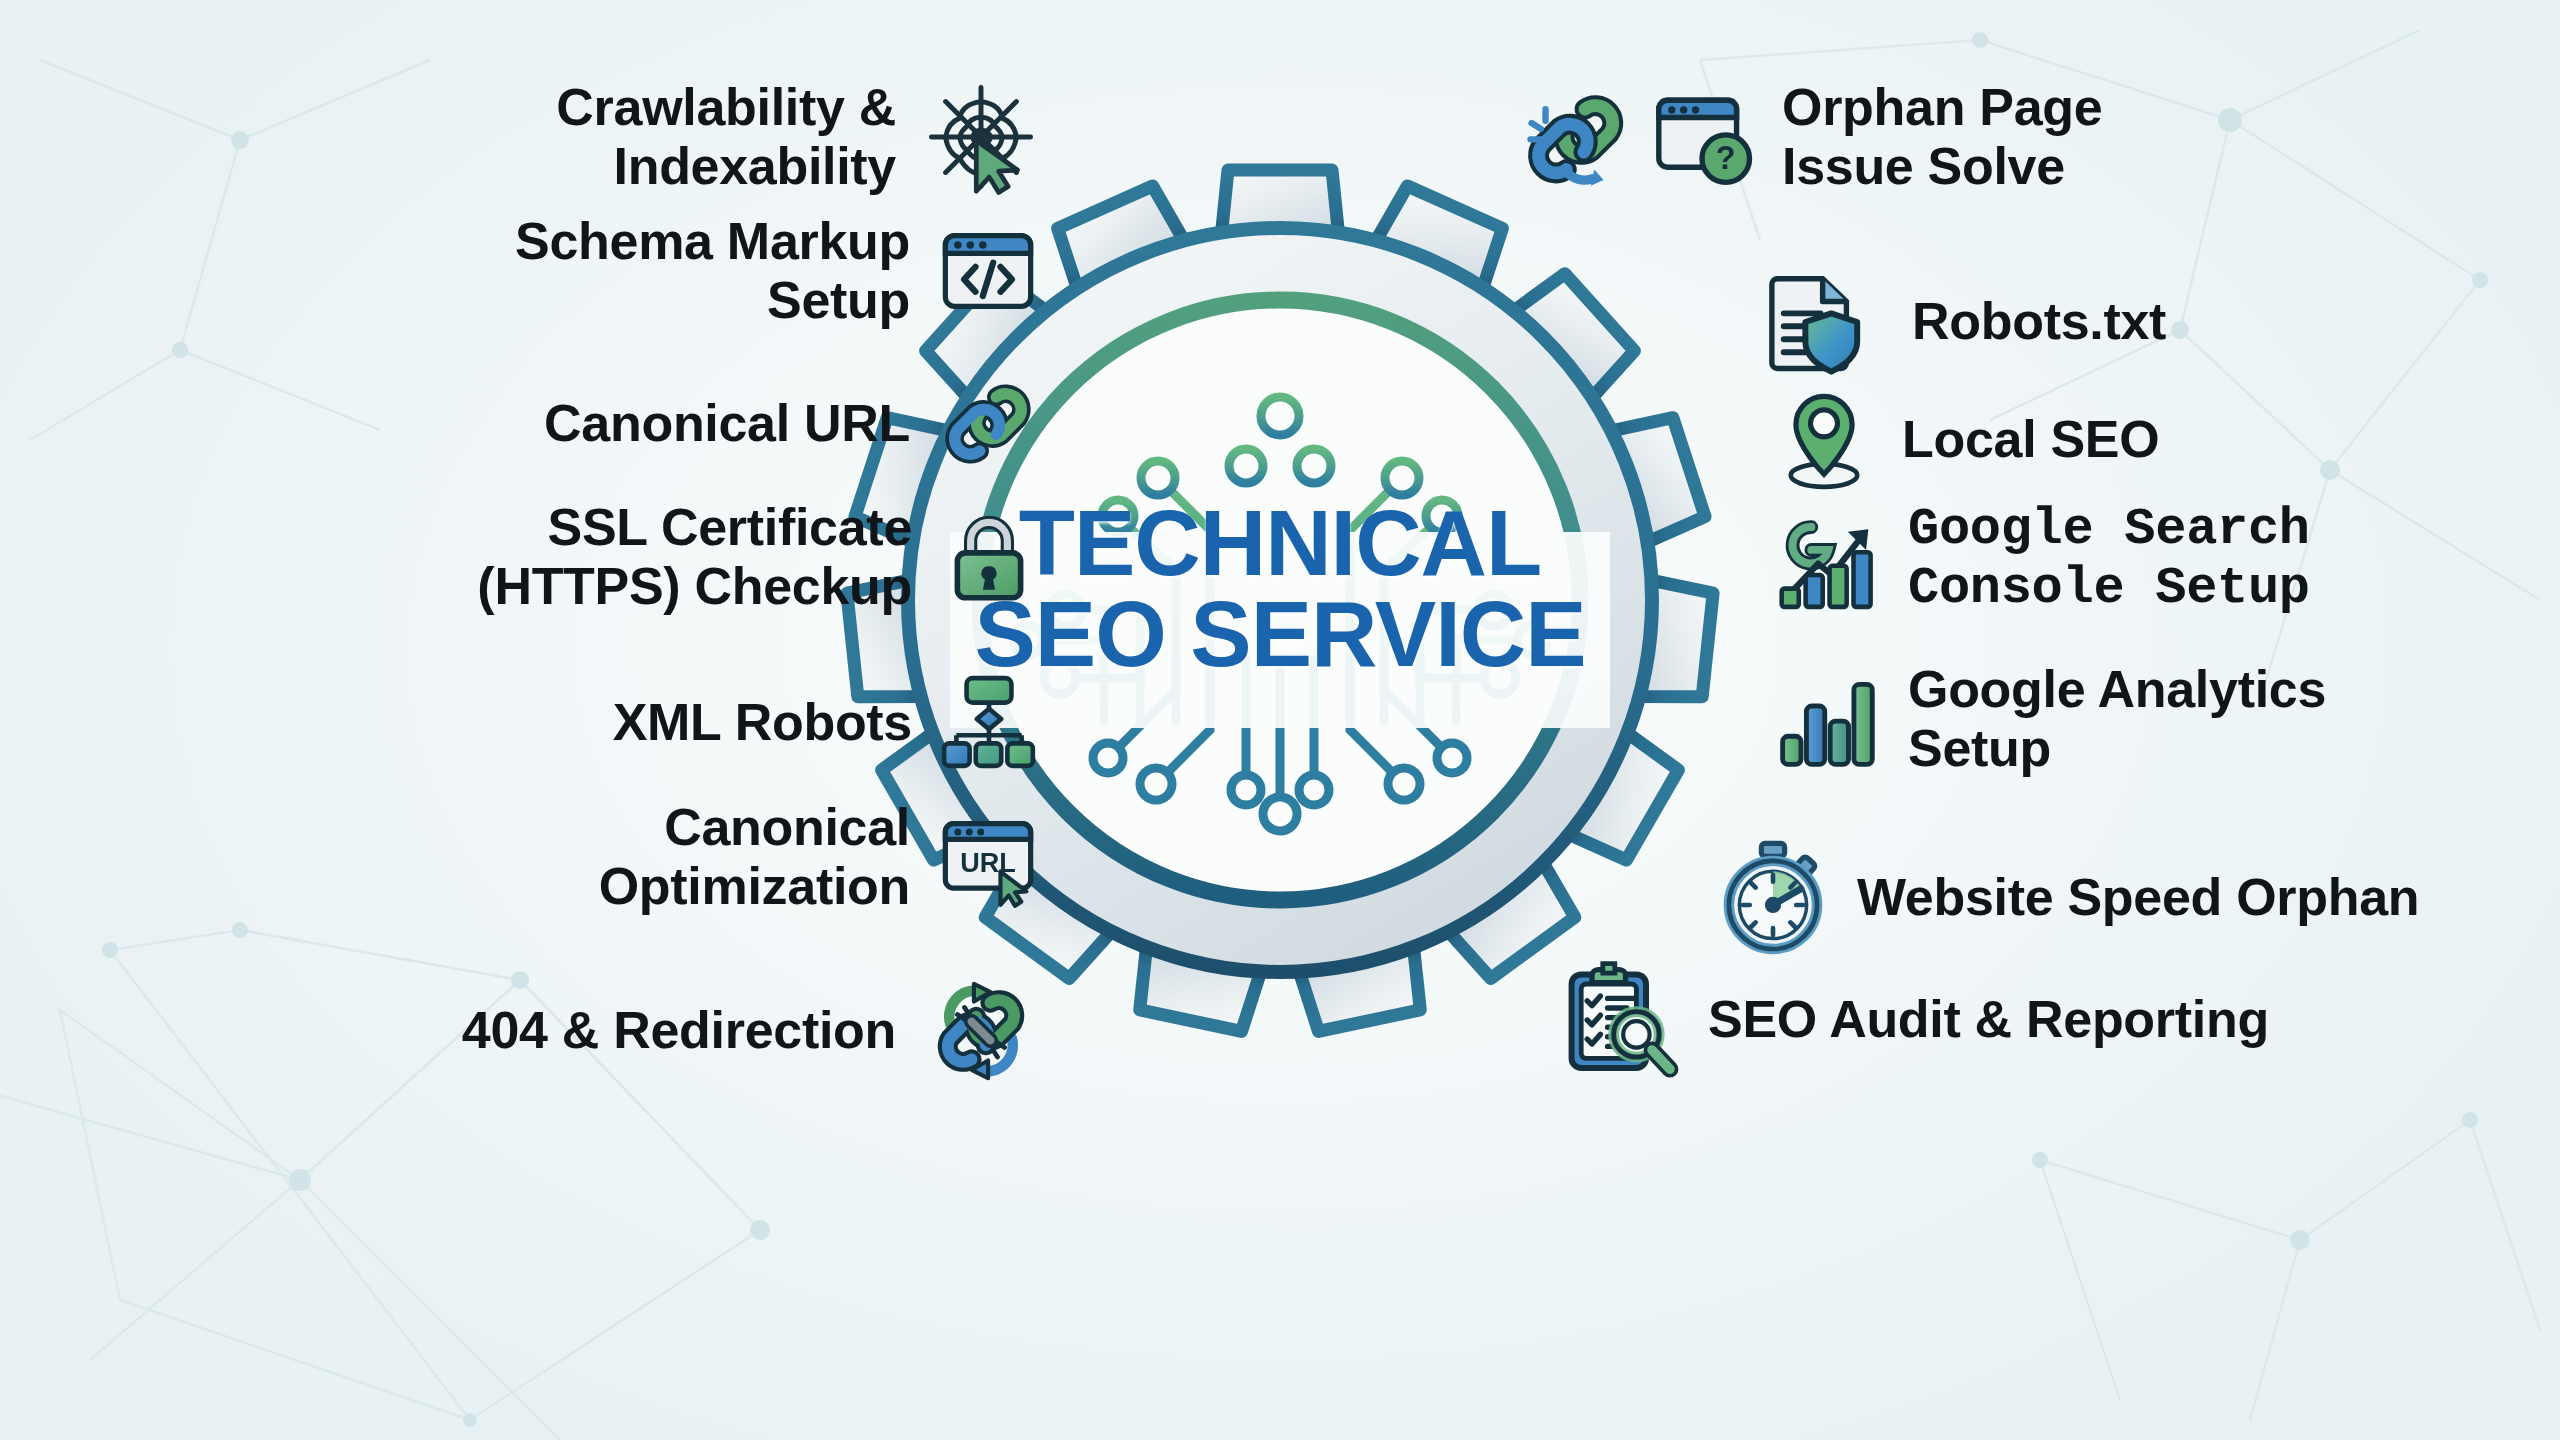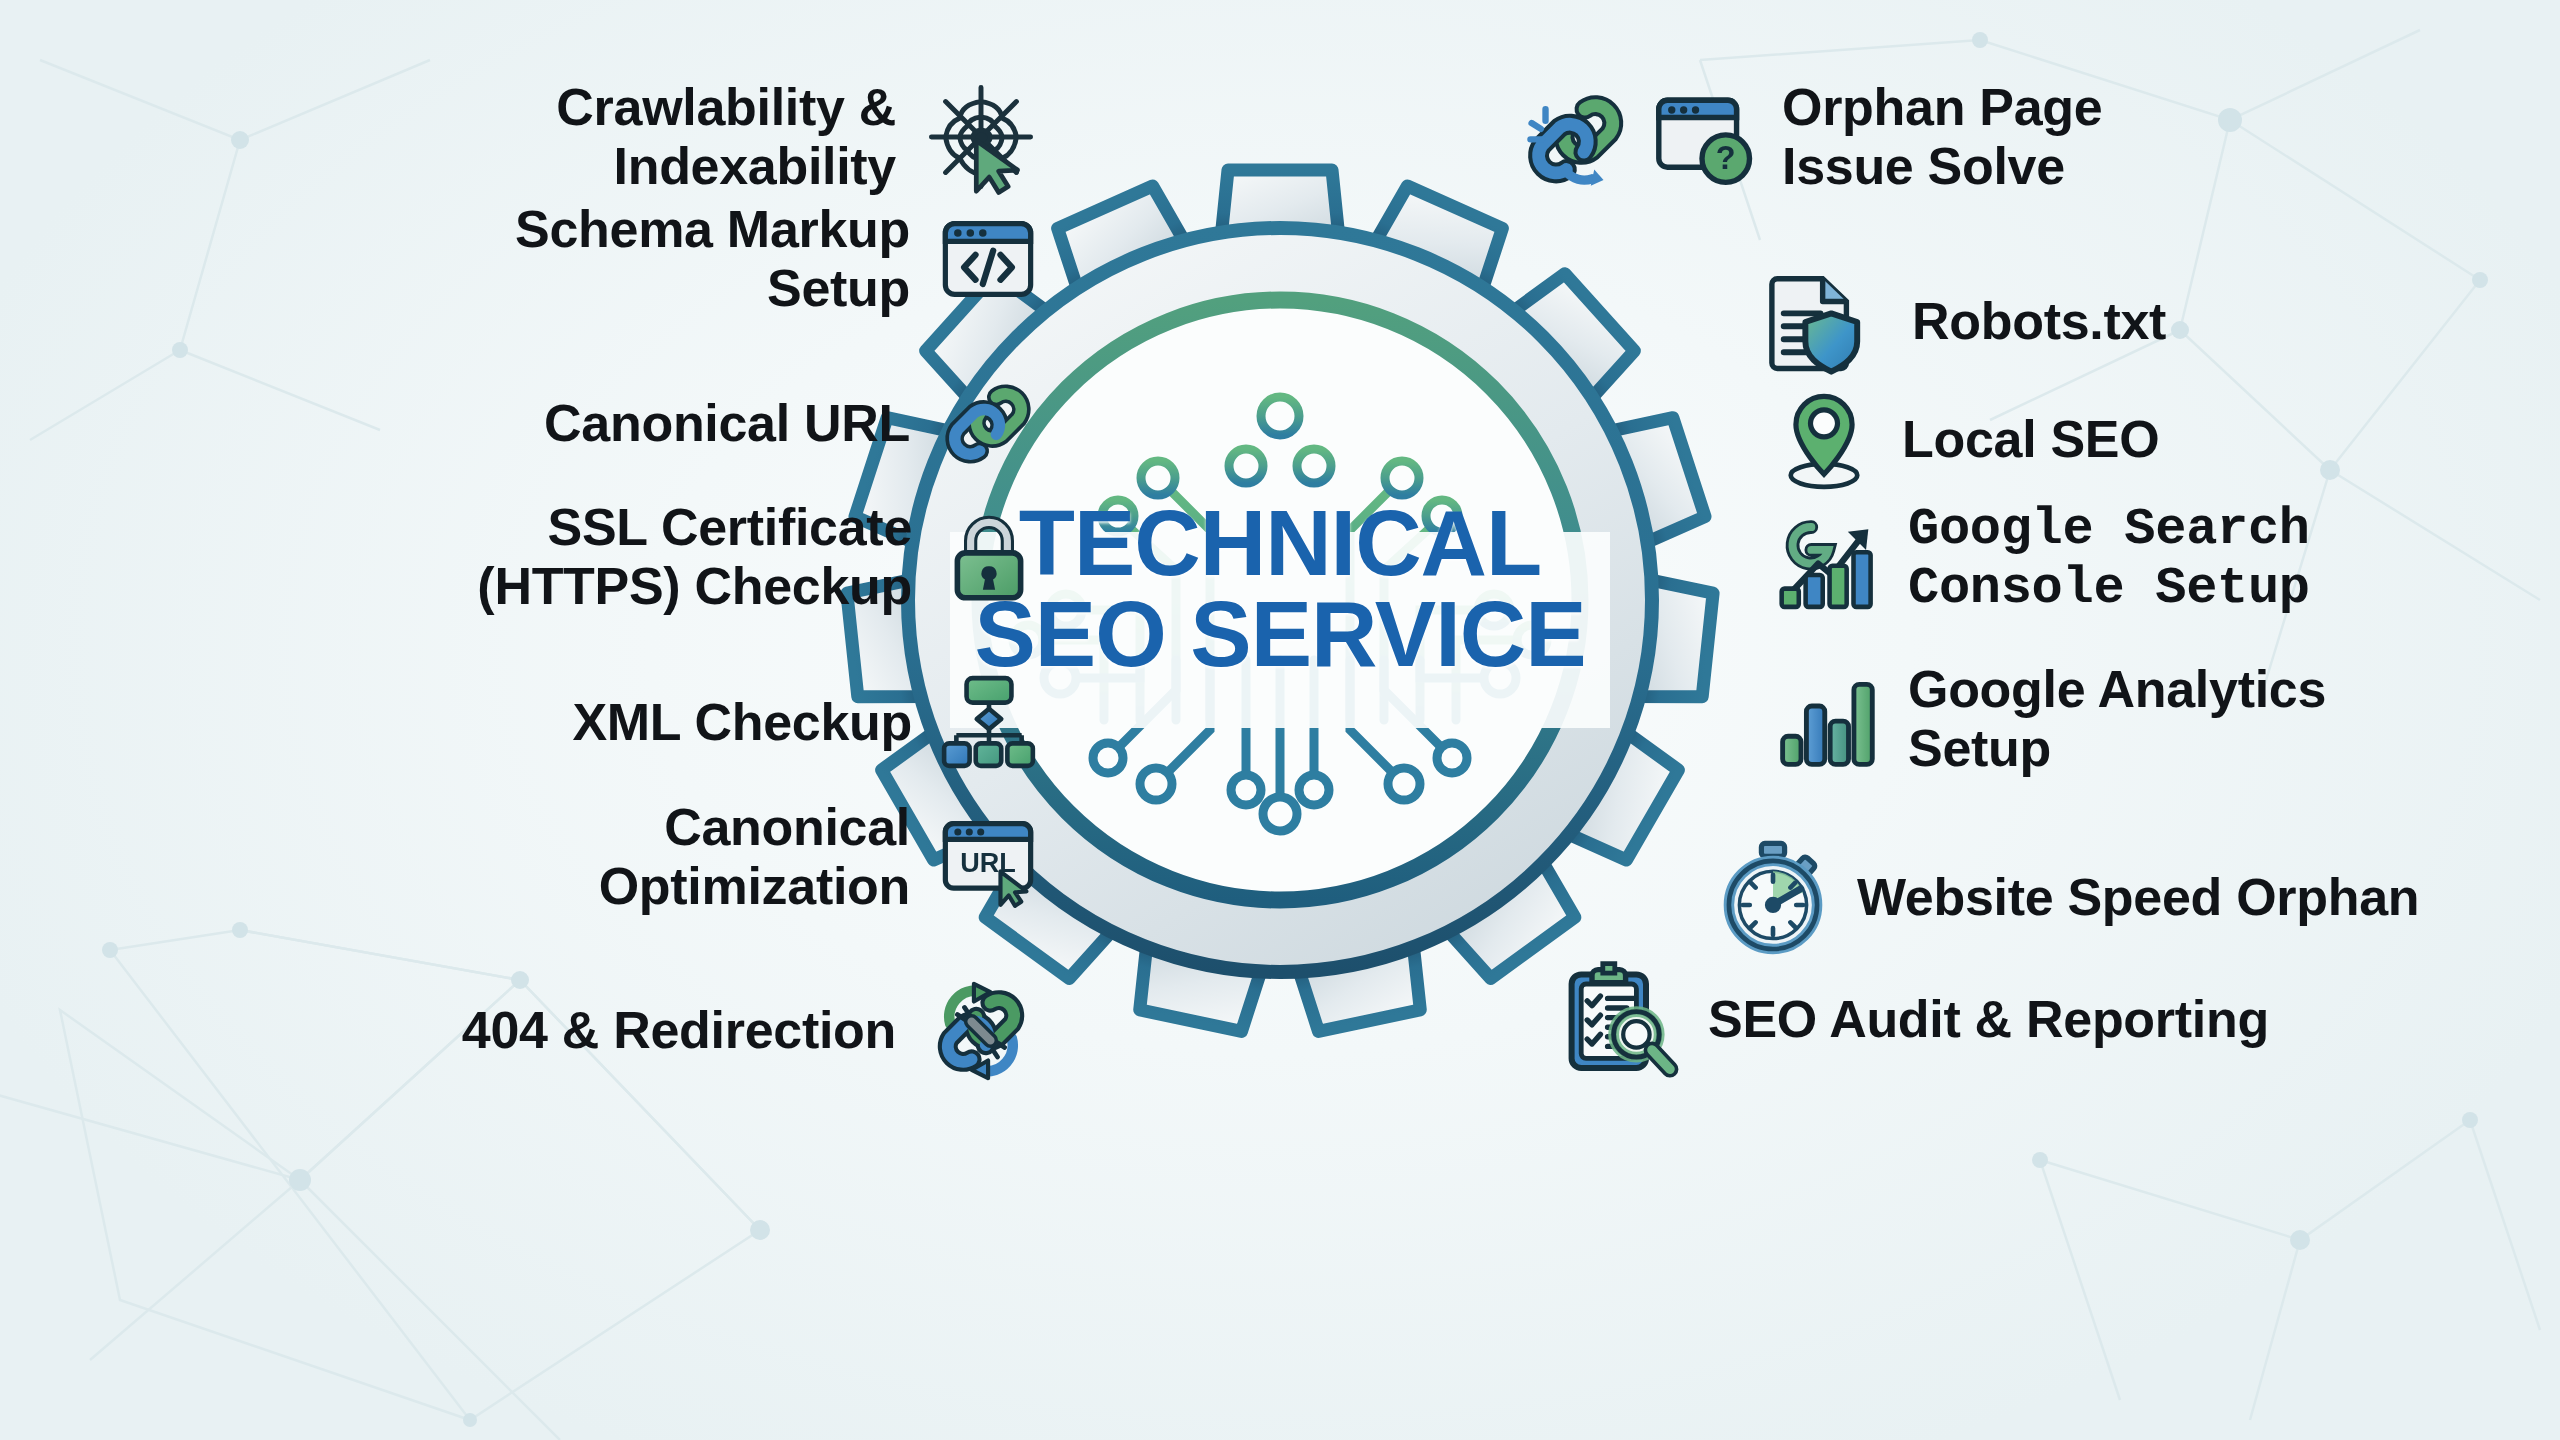--- a/index.html
+++ b/index.html
@@ -223,21 +223,21 @@
           <path d="M50 20 Q34 22 32 34 M50 20 Q66 22 68 34 M32 34 Q22 38 20 50 M68 34 Q78 38 80 50
                    M20 50 Q22 64 32 68 M80 50 Q78 64 68 68 M32 68 Q38 80 50 82 M68 68 Q62 80 50 82"></path>
           <path d="M50 33 Q40 34 38 41 M50 33 Q60 34 62 41 M38 41 Q33 45 32 50 M62 41 Q67 45 68 50
                    M32 50 Q33 58 38 61 M68 50 Q67 58 62 61 M38 61 Q42 68 50 69 M62 61 Q58 68 50 69"></path>
           <path d="M50 44 Q44 45 43 50 Q44 56 50 57 Q57 56 58 50 Q57 45 50 44"></path>
         </g>
         <path d="M46 53 L46 96 L57 84 L65 97 L73 92 L65 79 L81 78 Z" fill="#5fa97c" stroke="#1b313c" stroke-width="4" stroke-linejoin="round"></path>
       </svg>
     </div>
 
-    <div class="item item-left" style="top:200px;">
+    <div class="item item-left" style="top:212px;">
       <span class="label label-left">Schema Markup
 Setup</span>
       <svg class="icon" width="104" height="104" viewBox="0 0 100 100">
         <rect x="9" y="16" width="82" height="68" rx="9" fill="#eef2f4" stroke="#15303d" stroke-width="5"></rect>
         <path d="M9 25 a9 9 0 0 1 9 -9 h64 a9 9 0 0 1 9 9 v8 H9 Z" fill="#3f86c4" stroke="#15303d" stroke-width="5"></path>
         <g fill="#15303d">
             <circle cx="21" cy="25" r="3.6"></circle>
             <circle cx="33" cy="25" r="3.6"></circle>
             <circle cx="45" cy="25" r="3.6"></circle>
           </g>
@@ -274,21 +274,21 @@
             </linearGradient>
           </defs>
         <path d="M32 48 V34 a18 18 0 0 1 36 0 V48" fill="none" stroke="#15303d" stroke-width="13" stroke-linecap="round"></path>
         <path d="M32 48 V34 a18 18 0 0 1 36 0 V48" fill="none" stroke="#cdd5da" stroke-width="7" stroke-linecap="round"></path>
         <rect x="19" y="46" width="62" height="44" rx="8" fill="url(#lockG)" stroke="#15303d" stroke-width="5.5"></rect>
         <path d="M50 59 a7 7 0 0 1 4 13 l2 10 h-12 l2 -10 a7 7 0 0 1 4 -13 Z" fill="#15303d"></path>
       </svg>
     </div>
 
     <div class="item item-left" style="top:672px;">
-      <span class="label label-left">XML Checkup</span>
+      <span class="label label-left">XML Robots</span>
       <svg class="icon" width="102" height="102" viewBox="0 0 100 100">
         <defs>
           <linearGradient id="gTop" x1="0" y1="0" x2="1" y2="1">
               <stop offset="0%" stop-color="#6fbd8a"></stop>
               <stop offset="100%" stop-color="#47a06d"></stop>
             </linearGradient>
           <linearGradient id="gBlue" x1="0" y1="0" x2="1" y2="1">
               <stop offset="0%" stop-color="#5b9dd4"></stop>
               <stop offset="100%" stop-color="#2f76b6"></stop>
             </linearGradient>

